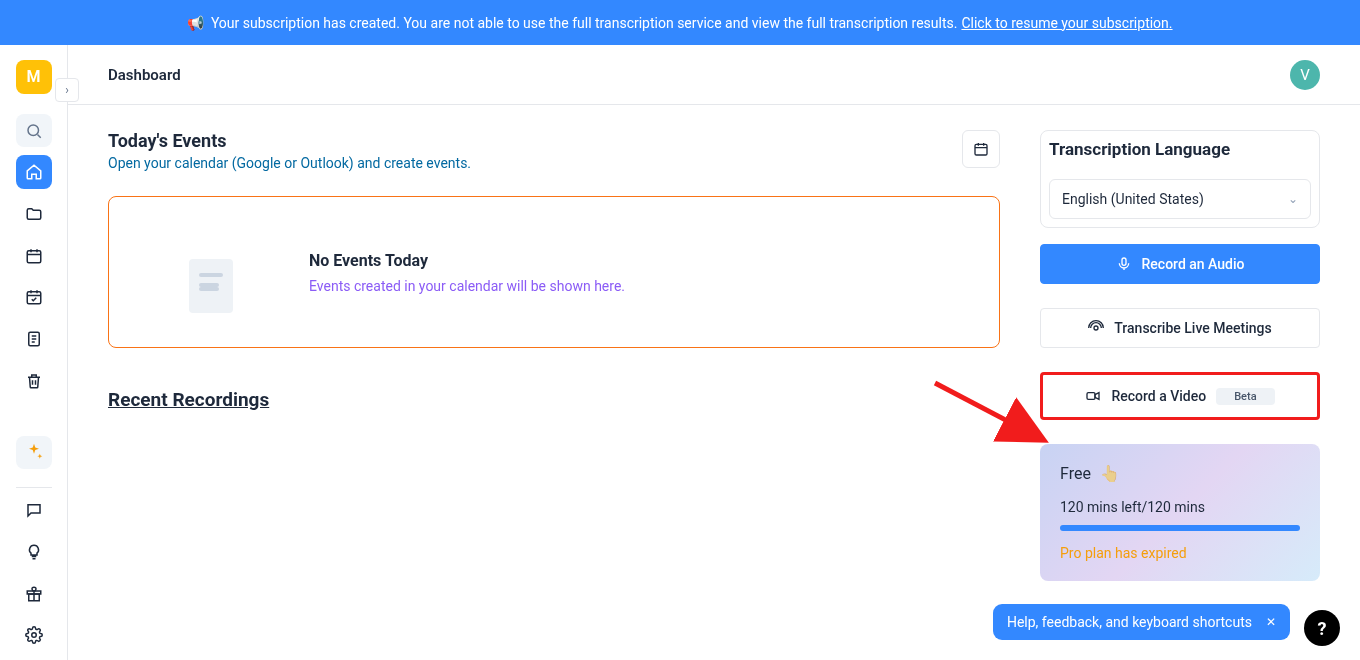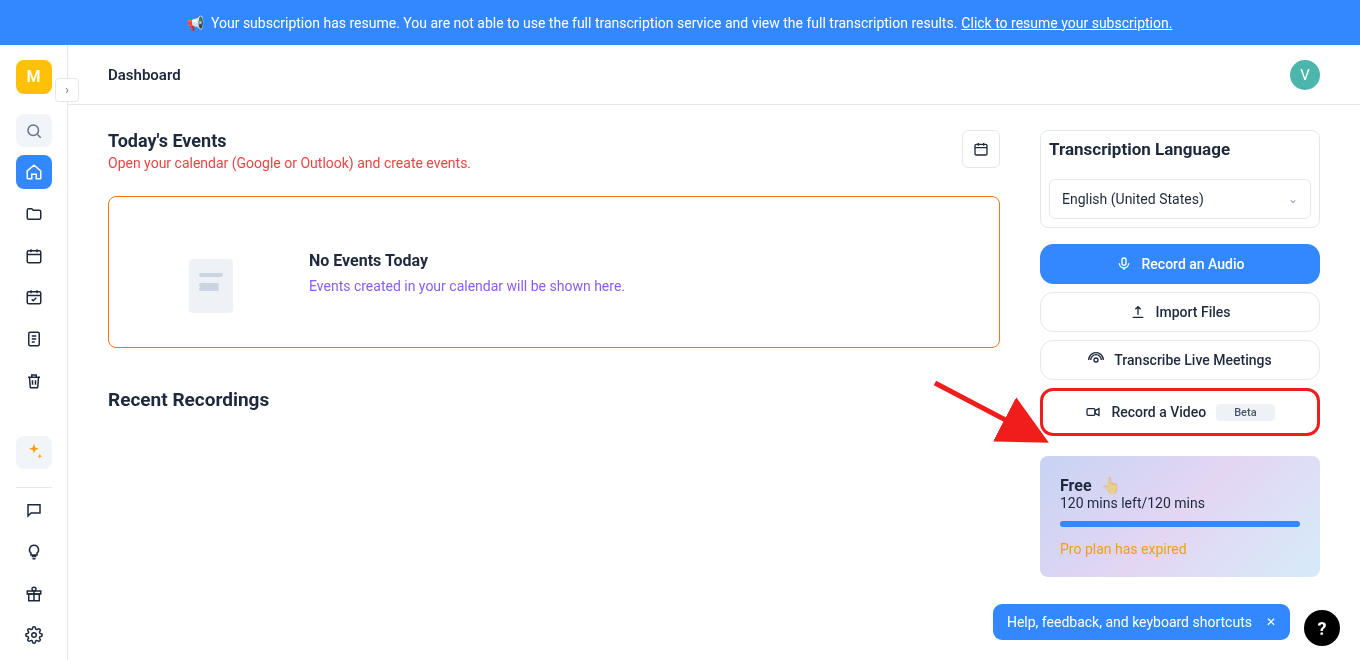--- a/index.html
+++ b/index.html
@@ -134,21 +134,21 @@
     gap: 40px;
   }
   .left-col { flex: 1; }
   .right-col { width: 280px; }
   .section-head {
     display: flex;
     align-items: flex-start;
     justify-content: space-between;
   }
   .section-title { font-size: 18px; font-weight: 700; margin: 0 0 4px; }
-  .section-sub { font-size: 14px; color: #ef4444; margin: 0; }
+  .section-sub { font-size: 14px; color: #0369a1; margin: 0; }
   .cal-btn {
     width: 38px; height: 38px;
     border: 1px solid #e5e7eb;
     border-radius: 6px;
     display:flex;align-items:center;justify-content:center;
     cursor: pointer;
   }
   .empty-card {
     border: 1px solid #f97316;
     border-radius: 8px;
@@ -176,21 +176,21 @@
   .empty-illus .doc::after {
     content:""; position:absolute; left:10px; height:4px; background:#cbd5e1; border-radius:2px;
   }
   .empty-illus .doc::before { top:14px; width:24px; }
   .empty-illus .doc::after { top:24px; width:20px; }
   .empty-illus .bar3 {
     position:absolute; left:40px; top:60px; height:4px; width:20px; background:#cbd5e1; border-radius:2px;
   }
   .empty-title { font-weight: 700; font-size: 16px; margin: 0 0 8px; }
   .empty-sub { font-size: 14px; color: #8b5cf6; margin: 0; }
-  .recent-title { font-size: 19px; font-weight: 700; margin: 40px 0 0; }
+  .recent-title { font-size: 19px; font-weight: 700; margin: 40px 0 0; text-decoration: underline; }
   .panel {
     border: 1px solid #e5e7eb;
     border-radius: 8px;
     padding: 8px;
     margin-bottom: 16px;
   }
   .panel-title { font-weight: 700; font-size: 17px; margin: 0 0 20px; }
   .select {
     border: 1px solid #e5e7eb;
     border-radius: 6px;
@@ -198,27 +198,27 @@
     padding: 0 12px;
     display: flex;
     align-items: center;
     justify-content: space-between;
     font-size: 14px;
     cursor: pointer;
   }
   .chev { color:#94a3b8; font-size:12px; }
   .action-btn {
     border: 1px solid #e5e7eb;
-    border-radius: 13px;
+    border-radius: 4px;
     height: 40px;
     display:flex;align-items:center;justify-content:center;
     gap: 10px;
     font-size: 14px;
     font-weight: 500;
-    margin-bottom: 8px;
+    margin-bottom: 24px;
     cursor: pointer;
     background:#fff;
   }
   .action-btn.primary {
     background:#3388ff; border-color:#3388ff; color:#fff;
   }
   .action-btn.highlight {
     border: 3px solid #f11c1c;
     height: 48px;
   }
@@ -229,21 +229,21 @@
     border-radius: 4px;
     color:#475569;
   }
   .free-card {
     background: linear-gradient(135deg, #c8d3f3, #e3d6f3 50%, #d6ebfa);
     border-radius: 8px;
     padding: 20px;
     margin-top: 20px;
     font-size: 14px;
   }
-  .free-title { font-weight:700; font-size:16px; }
+  .free-title { font-weight:400; font-size:16px; margin-bottom:16px; }
   .free-hand { opacity: 0.5; margin-left:6px;}
   .free-mins { color:#1e293b; margin-bottom:10px;}
   .progress {
     height:6px; background:#3388ff; border-radius:3px; width:100%;
     margin-bottom: 14px;
   }
   .expired-msg { color:#f59e0b; }
   .help-toast {
     position:absolute; bottom:20px; right:70px;
     background:#3388ff; color:#fff;
@@ -267,21 +267,21 @@
     height: 70px;
     pointer-events: none;
   }
   .icon-svg { width:16px; height:16px; }
 </style>
 </head>
 <body>
 
 <div class="banner">
   <span>📢</span>
-  <span class="banner-msg">Your subscription has resume. You are not able to use the full transcription service and view the full transcription results.</span>
+  <span class="banner-msg">Your subscription has created. You are not able to use the full transcription service and view the full transcription results.</span>
   <a class="banner-link">Click to resume your subscription.</a>
 </div>
 
 <div class="main">
   <div class="sidebar">
     <div class="logo">M</div>
     <div class="toggle-btn">
       <span>›</span>
     </div>
 
@@ -399,26 +399,20 @@
             <span class="chev">⌄</span>
           </div>
         </div>
 
         <div class="action-btn primary">
           <svg class="icon-svg" viewBox="0 0 24 24" fill="none" stroke="#fff" stroke-width="2">
               <rect x="9" y="3" width="6" height="11" rx="3"></rect>
               <path d="M5 11a7 7 0 0 0 14 0M12 18v3"></path>
             </svg>
           <span>Record an Audio</span>
-        </div>
-        <div class="action-btn">
-          <svg class="icon-svg" viewBox="0 0 24 24" fill="none" stroke="#1e293b" stroke-width="2">
-              <path d="M12 16V4M8 8l4-4 4 4M4 20h16"></path>
-            </svg>
-          <span>Import Files</span>
         </div>
         <div class="action-btn">
           <svg class="icon-svg" viewBox="0 0 24 24" fill="none" stroke="#1e293b" stroke-width="2">
               <circle cx="12" cy="12" r="3"></circle>
               <path d="M4 12a8 8 0 0 1 16 0M1 12a11 11 0 0 1 22 0"></path>
             </svg>
           <span>Transcribe Live Meetings</span>
         </div>
         <div class="action-btn highlight">
           <svg class="icon-svg" viewBox="0 0 24 24" fill="none" stroke="#1e293b" stroke-width="2">

